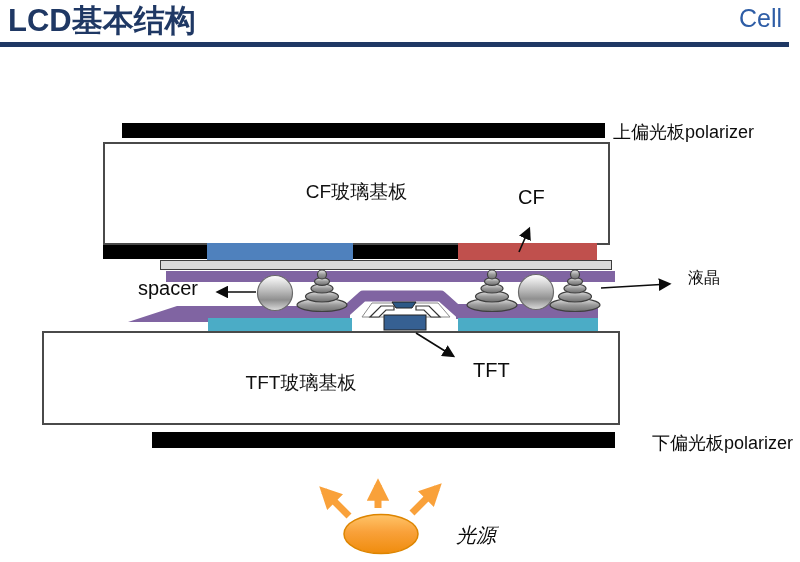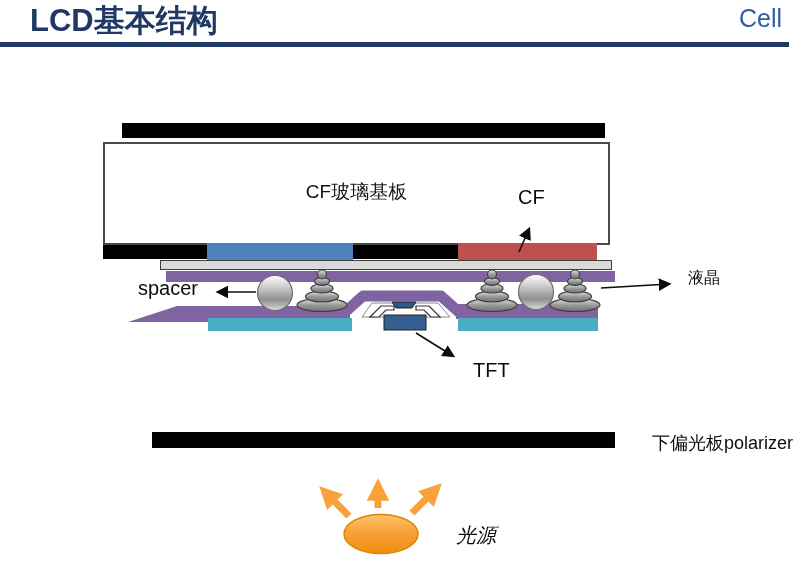--- a/index.html
+++ b/index.html
@@ -12,21 +12,21 @@
     --ito-gray:#D9D9D9;
     --tft-blue:#366092;
     --orange:#F9A13A;
     --polarizer-black:#000000;
   }
   *{margin:0;padding:0;box-sizing:border-box;}
   html,body{width:800px;height:562px;background:#ffffff;overflow:hidden;
     font-family:"Liberation Sans","DejaVu Sans",sans-serif;}
   .stage{position:relative;width:800px;height:562px;background:#fff;}
   .abs{position:absolute;}
-  .page-title{left:8px;top:0px;font-size:31px;font-weight:bold;color:var(--accent-navy);letter-spacing:0px;margin-left:22px;}
+  .page-title{left:8px;top:0px;font-size:31px;font-weight:bold;color:var(--accent-navy);letter-spacing:0px;}
   .corner-label{right:18px;top:4px;font-size:25px;color:var(--cell-blue);}
   .title-rule{left:0;top:42px;width:789px;height:5px;background:var(--accent-navy);}
   .bar{position:absolute;}
   .black-bar{background:var(--polarizer-black);}
   .top-polarizer{left:122px;top:123px;width:483px;height:15px;}
   .bottom-polarizer{left:152px;top:432px;width:463px;height:16px;}
   .glass-box{background:#fff;border:2px solid #4a4a4a;padding-left:34px;}
   .cf-box{left:103px;top:142px;width:507px;height:103px;}
   .tft-box{left:42px;top:331px;width:578px;height:94px;}
   .box-label{width:100%;text-align:center;font-size:19px;color:#111;}
@@ -57,36 +57,40 @@
 </head>
 <body>
 
 <div class="stage">
 
   <div class="abs page-title">LCD基本结构</div>
   <div class="abs corner-label">Cell</div>
   <div class="abs title-rule"></div>
 
   <div class="bar black-bar top-polarizer"></div>
+  <div class="abs lbl lbl-top-pol">上偏光板polarizer</div>
   <div class="bar black-bar bottom-polarizer"></div>
   <div class="abs lbl lbl-bot-pol">下偏光板polarizer</div>
 
   <div class="abs glass-box cf-box">
     <div class="abs box-label cf-box-label">CF玻璃基板</div>
   </div>
   <div class="abs lbl lbl-cf">CF</div>
 
   <div class="fb fb-black1"></div>
   <div class="fb fb-blue"></div>
   <div class="fb fb-black2"></div>
   <div class="fb fb-red"></div>
 
   <div class="abs ito-bar"></div>
   <div class="abs purple-top"></div>
 
+  <div class="abs glass-box tft-box">
+    <div class="abs box-label tft-box-label">TFT玻璃基板</div>
+  </div>
   <div class="abs lbl lbl-tft">TFT</div>
 
   <div class="abs lbl lbl-spacer">spacer</div>
   <div class="abs lbl lbl-lc">液晶</div>
   <div class="abs lbl lbl-light">光源</div>
 
   <svg width="800" height="562" viewBox="0 0 800 562">
     <defs>
       <linearGradient id="sphGrad" x1="0" y1="0" x2="0" y2="1">
         <stop offset="0" stop-color="#ffffff"></stop>

